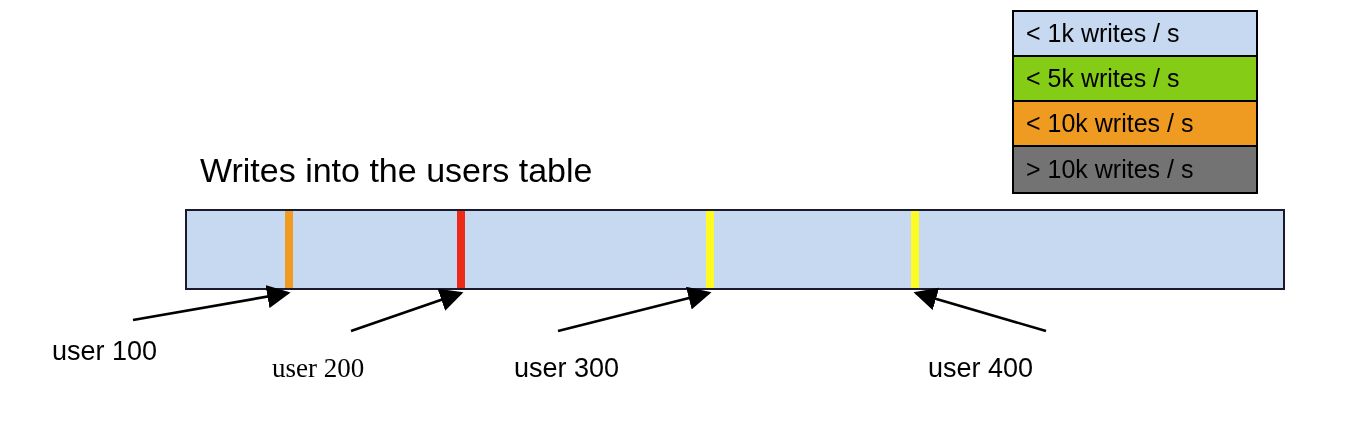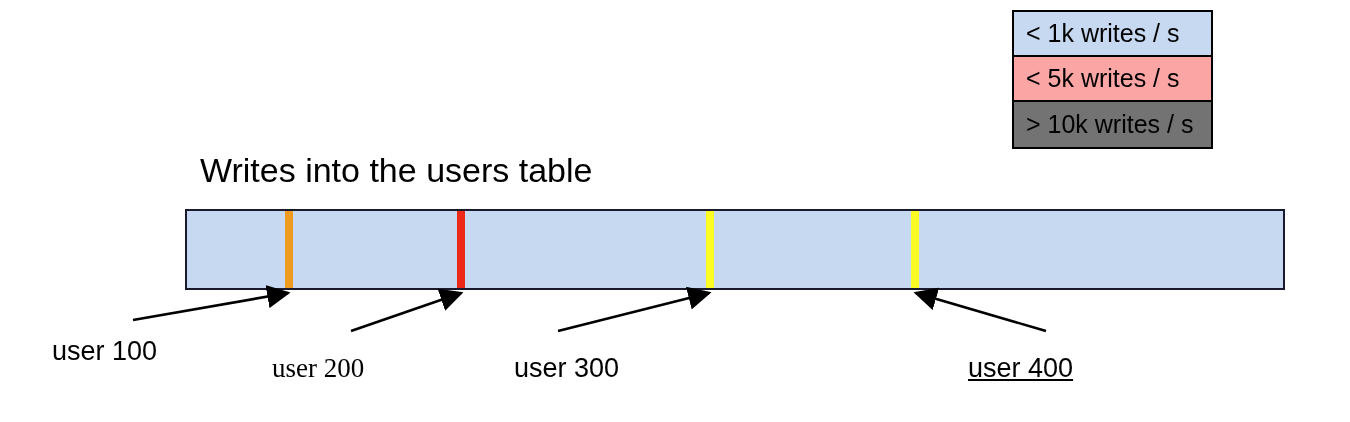--- a/index.html
+++ b/index.html
@@ -14,21 +14,21 @@
     overflow: hidden;
     font-family: "Liberation Sans", sans-serif;
     color: #000000;
   }
 
   
   #legend {
     position: absolute;
     left: 1012px;
     top: 10px;
-    width: 201px;
+    width: 246px;
     border: 2px solid #000000;
     box-sizing: border-box;
   }
   .legend-row {
     height: 45px;
     box-sizing: border-box;
     border-bottom: 2px solid #000000;
     display: flex;
     align-items: center;
     padding-left: 12px;
@@ -91,22 +91,25 @@
     pointer-events: none;
   }
 </style>
 </head>
 <body>
 
 <div id="legend">
   <div class="legend-row" style="background:#c6d9f0">
     <span class="legend-label">&lt; 1k writes / s</span>
   </div>
-  <div class="legend-row" style="background:#fca5a5">
+  <div class="legend-row" style="background:#84cc16">
     <span class="legend-label">&lt; 5k writes / s</span>
+  </div>
+  <div class="legend-row" style="background:#ef9a20">
+    <span class="legend-label">&lt; 10k writes / s</span>
   </div>
   <div class="legend-row" style="background:#737373">
     <span class="legend-label">&gt; 10k writes / s</span>
   </div>
 </div>
 
 <div id="caption">Writes into the users table</div>
 
 <div id="bar">
   <div class="bar-fill" style="background:#c6d9f0"></div>
@@ -124,13 +127,13 @@
   </defs>
   <line x1="133" y1="320" x2="288" y2="293" stroke="#000000" stroke-width="2.6" marker-end="url(#ah)"></line>
   <line x1="351" y1="331" x2="461" y2="293" stroke="#000000" stroke-width="2.6" marker-end="url(#ah)"></line>
   <line x1="558" y1="331" x2="709" y2="293" stroke="#000000" stroke-width="2.6" marker-end="url(#ah)"></line>
   <line x1="1046" y1="331" x2="916" y2="293" stroke="#000000" stroke-width="2.6" marker-end="url(#ah)"></line>
 </svg>
 
 <div class="user-label" style="left:52px;  top:338px;">user 100</div>
 <div class="user-label" style="left:272px; top:355px;font-family:Liberation Serif, serif;">user 200</div>
 <div class="user-label" style="left:494px; top:355px;margin-left:20px;">user 300</div>
-<div class="user-label" style="left:968px; top:355px;text-decoration:underline;">user 400</div>
+<div class="user-label" style="left:928px; top:355px;">user 400</div>
 
 </body></html>

